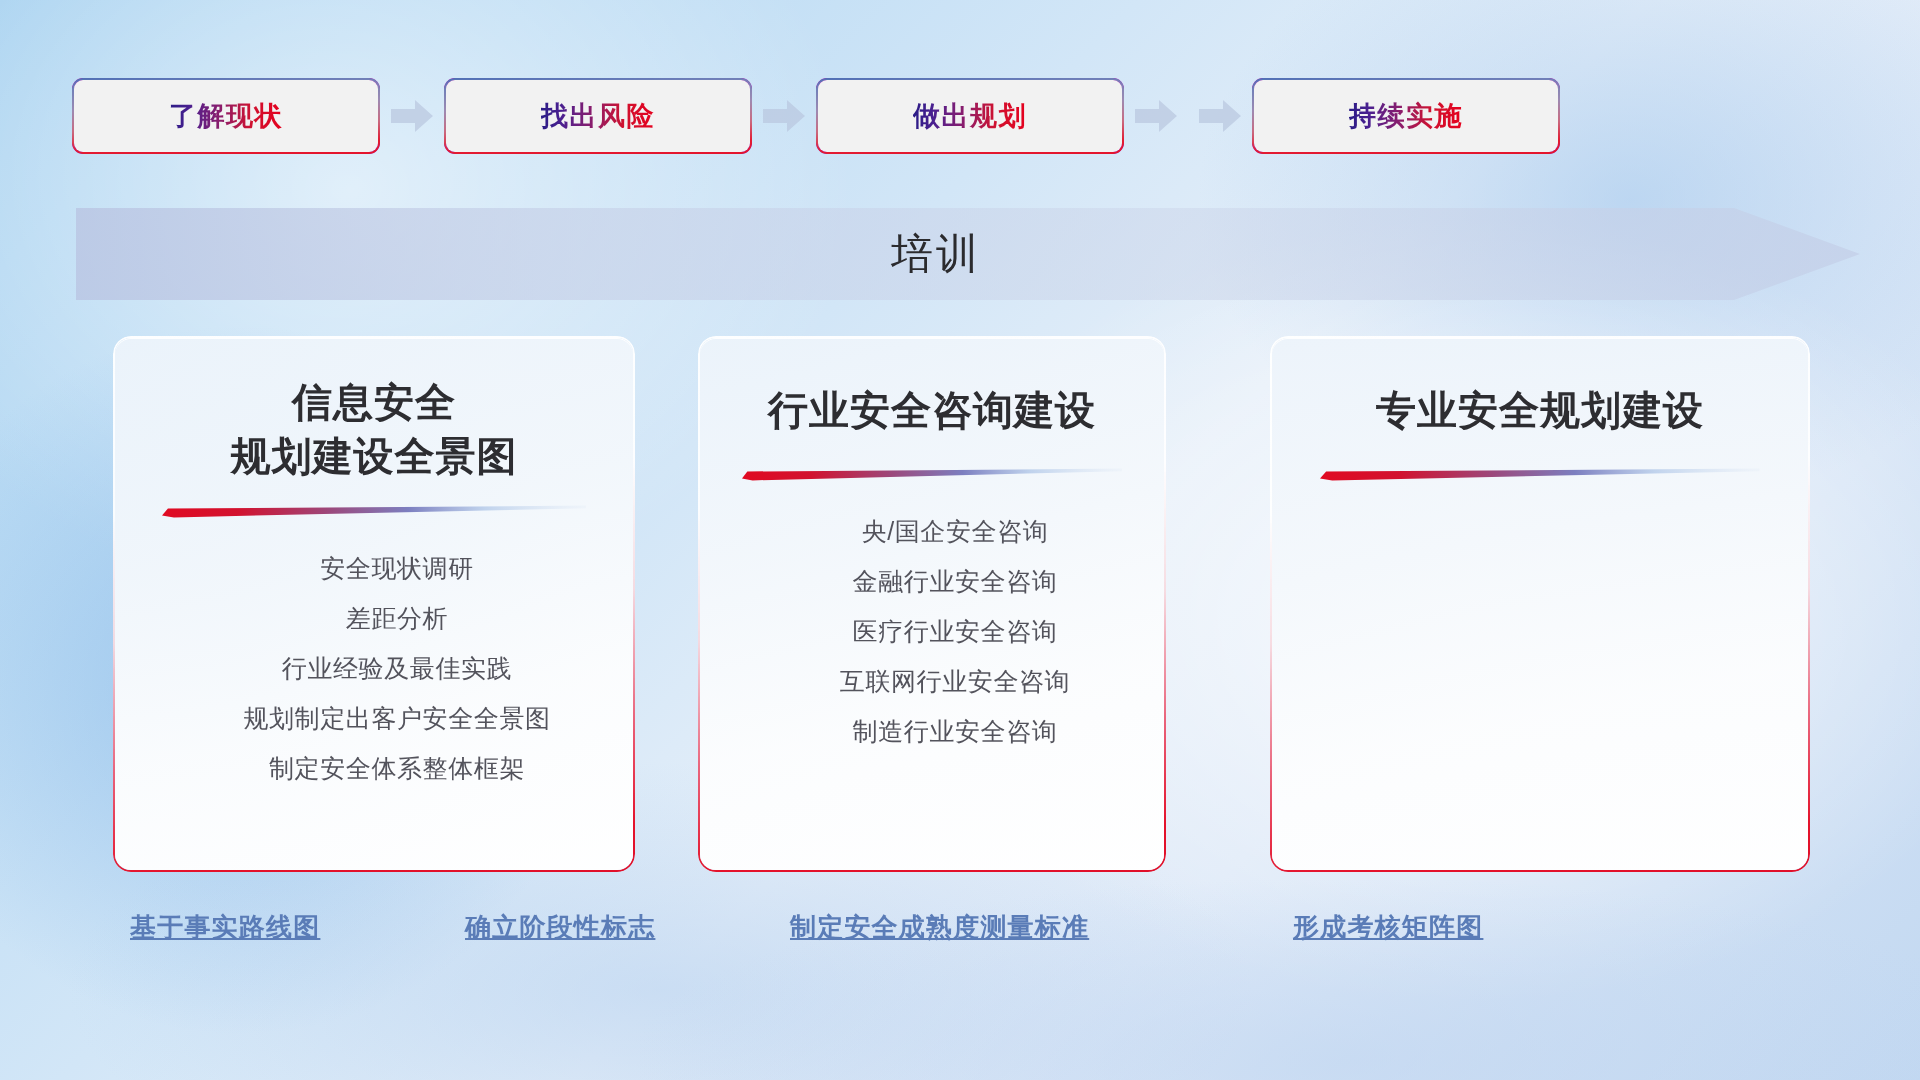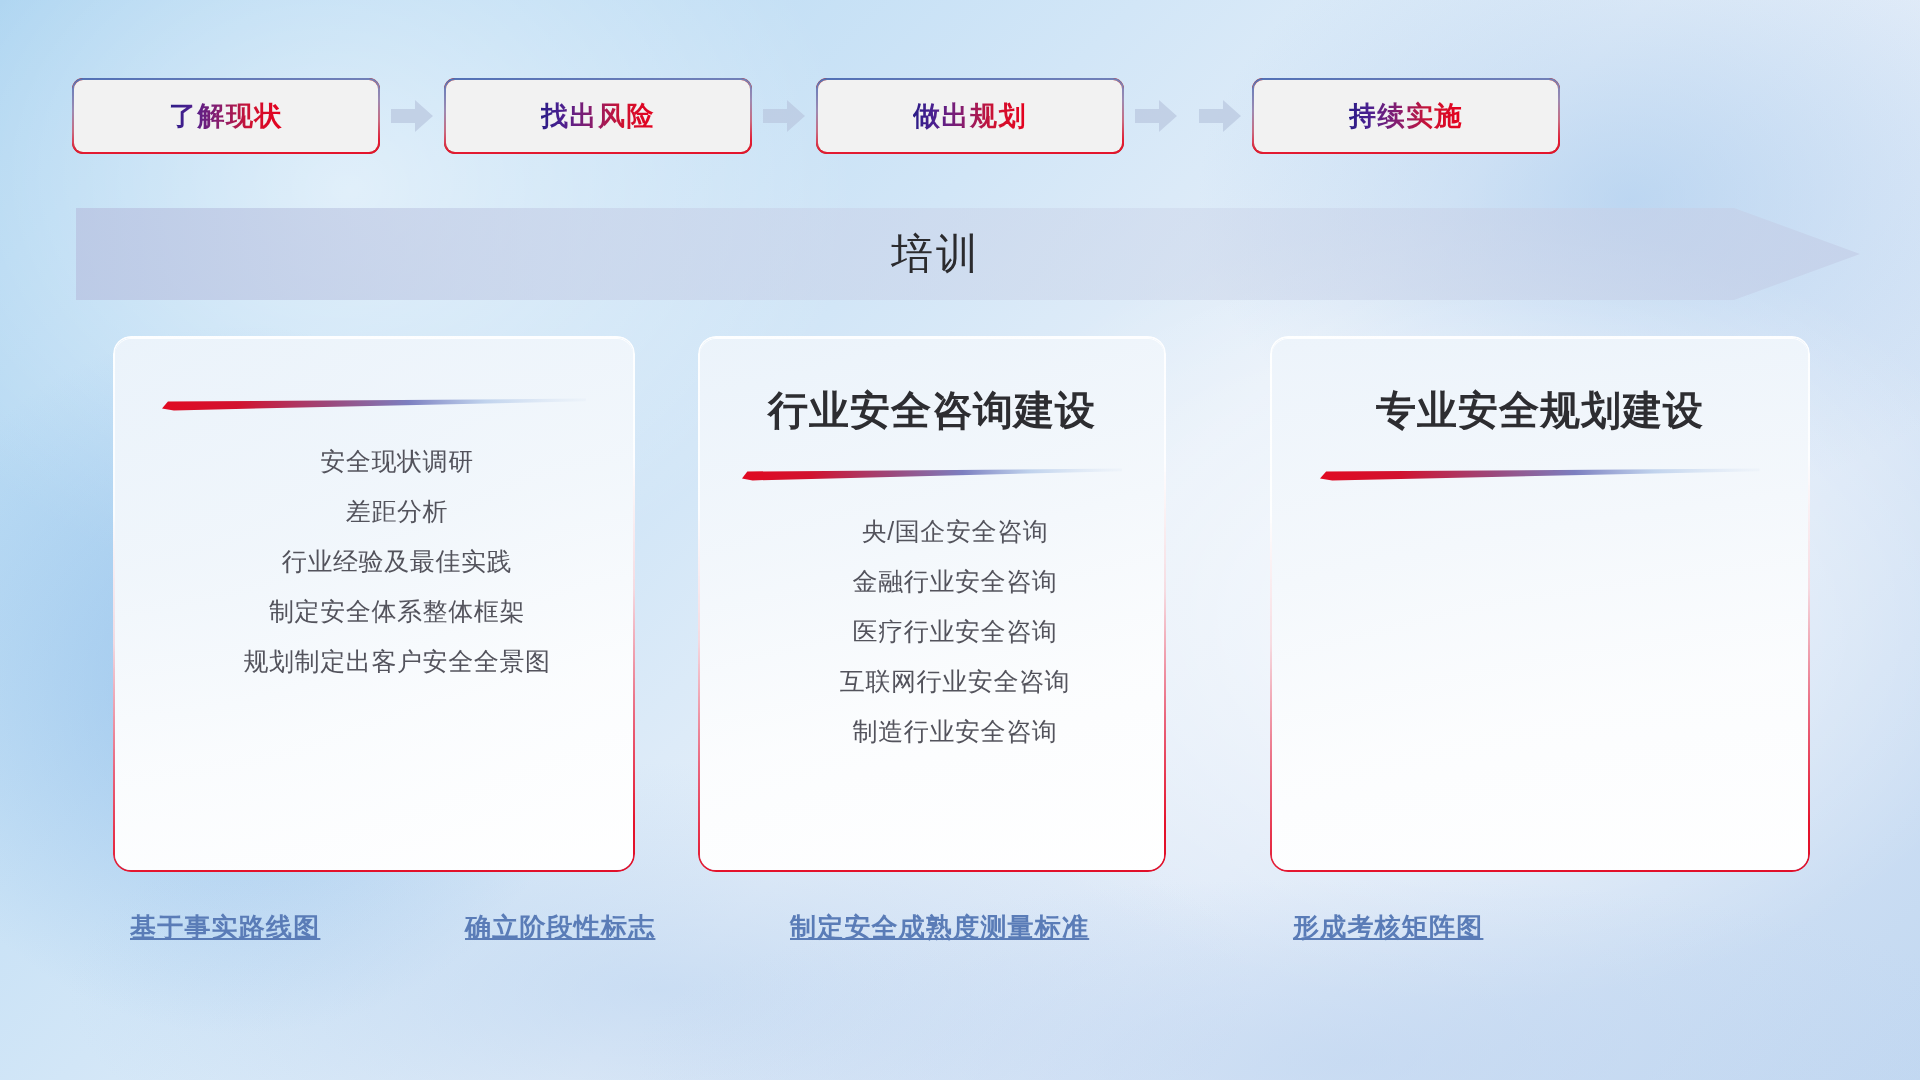--- a/index.html
+++ b/index.html
@@ -41,21 +41,21 @@
   }
 
   
   .steps {
     position:absolute; left:72px; top:78px; width:1780px; height:76px;
     display:flex; align-items:center;
   }
   .step-box {
     position:relative; width:308px; height:76px; flex:0 0 auto;
     border-radius:11px;
-    background:#b91c1c;
+    background:#a21caf;
     padding:2px;
   }
   .step-box::before {
     content:""; position:absolute; inset:0; border-radius:11px; padding:2.2px;
     background:linear-gradient(178deg,#4f6fb5 0%,#6f7fb8 12%,#9d8ab2 38%,#c96a80 62%,#e21c33 84%,#e4142c 100%);
     -webkit-mask:linear-gradient(#000 0 0) content-box,linear-gradient(#000 0 0);
     -webkit-mask-composite:xor; mask-composite:exclude;
   }
   .step-inner {
     position:relative; width:100%; height:100%;
@@ -207,42 +207,44 @@
     </defs>
     <path d="M0,10 L1658,10 L1784,56 L1658,102 L0,102 Z" fill="url(#bannerGrad)"></path>
   </svg>
   <div class="banner-label">培训</div>
 </div>
 
 <div class="cards" id="cards-row">
     <div class="card card1">
       <div class="card-inner">
         <div class="card-title">
+          <div>信息安全</div>
+          <div>规划建设全景图</div>
         </div>
         <div class="divider">
           <svg width="100%" height="13" viewBox="0 0 430 13" preserveAspectRatio="none">
             <defs>
               <linearGradient id="dg0" x1="0" y1="0" x2="1" y2="0">
                 <stop offset="0" stop-color="#e00a22"></stop>
                 <stop offset="0.18" stop-color="#d2122f"></stop>
                 <stop offset="0.40" stop-color="#9a4a7e"></stop>
                 <stop offset="0.58" stop-color="#7c7fc0"></stop>
                 <stop offset="0.76" stop-color="#b7ccea" stop-opacity="0.85"></stop>
                 <stop offset="1" stop-color="#dfe9f5" stop-opacity="0.25"></stop>
               </linearGradient>
             </defs>
             <path d="M0,10.5 L6,3.5 L430,0.6 L430,3.2 L12,12.4 Z" fill="url(#dg0)"></path>
           </svg>
         </div>
         <div class="card-list">
           <div class="card-list-item">安全现状调研</div>
           <div class="card-list-item">差距分析</div>
           <div class="card-list-item">行业经验及最佳实践</div>
+          <div class="card-list-item">规划制定出客户安全全景图</div>
           <div class="card-list-item">制定安全体系整体框架</div>
-          <div class="card-list-item">规划制定出客户安全全景图</div>
         </div>
       </div>
     </div>
     <div class="card card2">
       <div class="card-inner">
         <div class="card-title">
           <div>行业安全咨询建设</div>
         </div>
         <div class="divider">
           <svg width="100%" height="13" viewBox="0 0 430 13" preserveAspectRatio="none">

